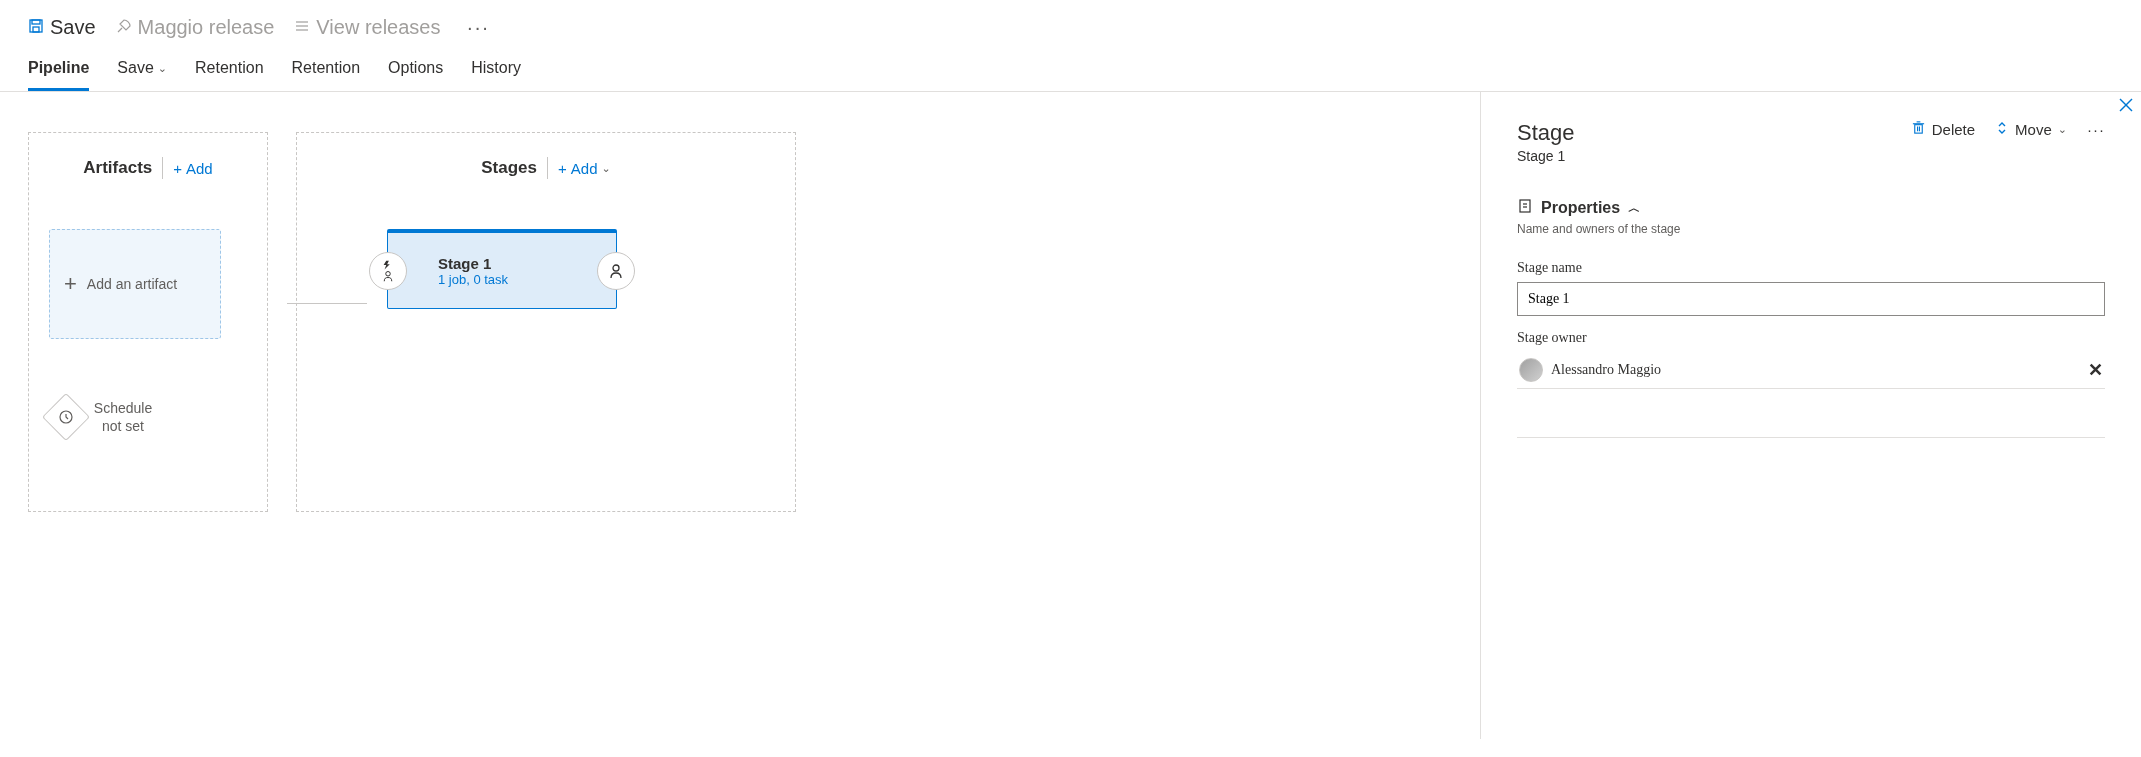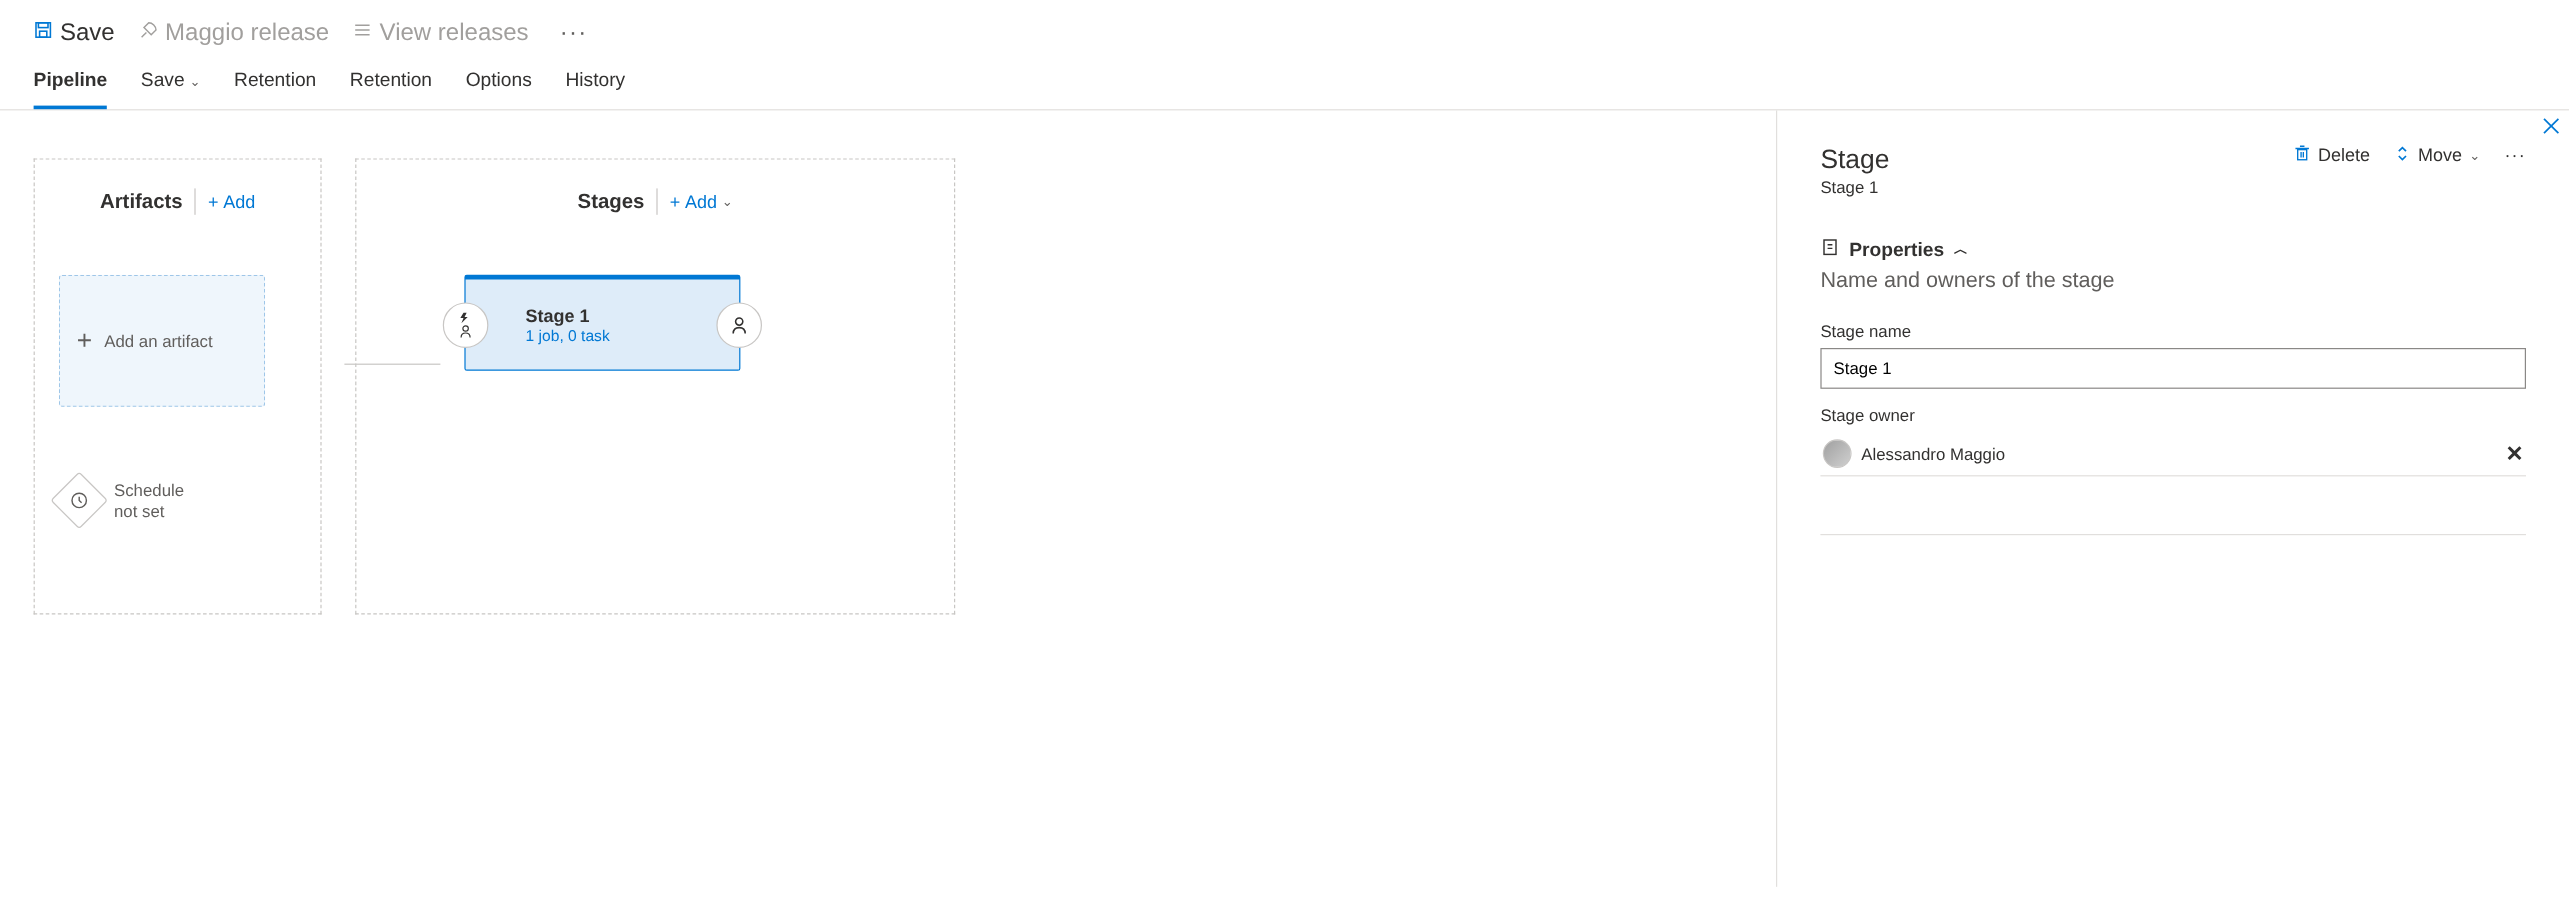--- a/index.html
+++ b/index.html
@@ -159,23 +159,24 @@
       cursor: pointer;
     }
     .plus-box {
       font-size: 22px;
       color: #605e5c;
     }
     
     .schedule-box {
       display: flex;
       align-items: center;
-      gap: 12px;
+      gap: 0;
       margin-top: 60px;
       color: #605e5c;
+      text-align: center;
     }
     .clock-icon {
       width: 34px; height: 34px;
       border: 1px solid #c8c6c4;
       border-radius: 3px;
       display: flex;
       align-items: center;
       justify-content: center;
       transform: rotate(45deg);
     }
@@ -268,26 +269,27 @@
     }
     .section-header {
       display: flex;
       align-items: center;
       gap: 8px;
       font-size: 16px;
       font-weight: 600;
     }
     .section-desc {
       color: #605e5c;
-      font-size: 18px;
+      font-size: 12px;
       margin-top: 4px;
     }
     
     .field {
       margin-top: 24px;
+      font-family: Liberation Serif, serif;
     }
     .field-label {
       font-size: 14px;
       margin-bottom: 6px;
     }
     .field input[type="text"] {
       width: 100%;
       padding: 8px 10px;
       border: 1px solid #8a8886;
       font-size: 14px;

